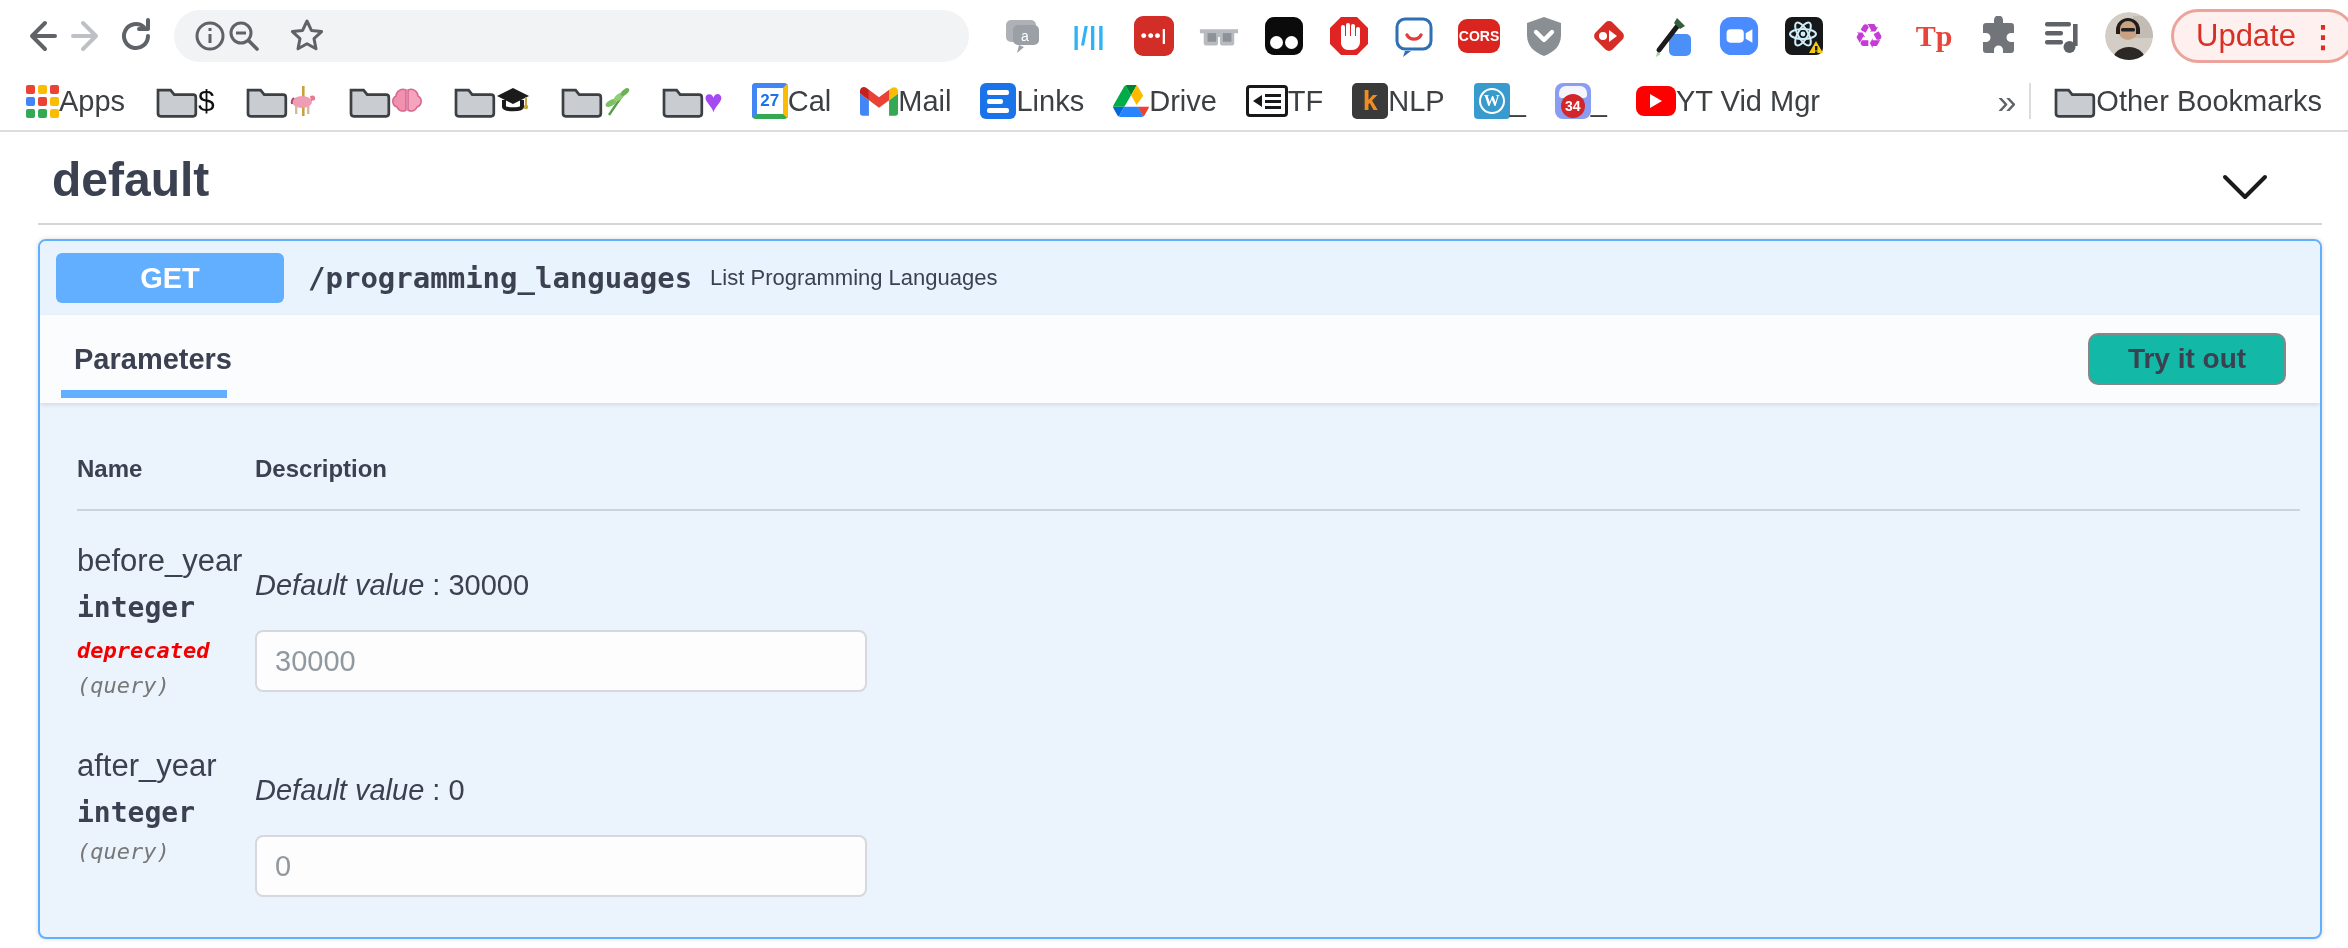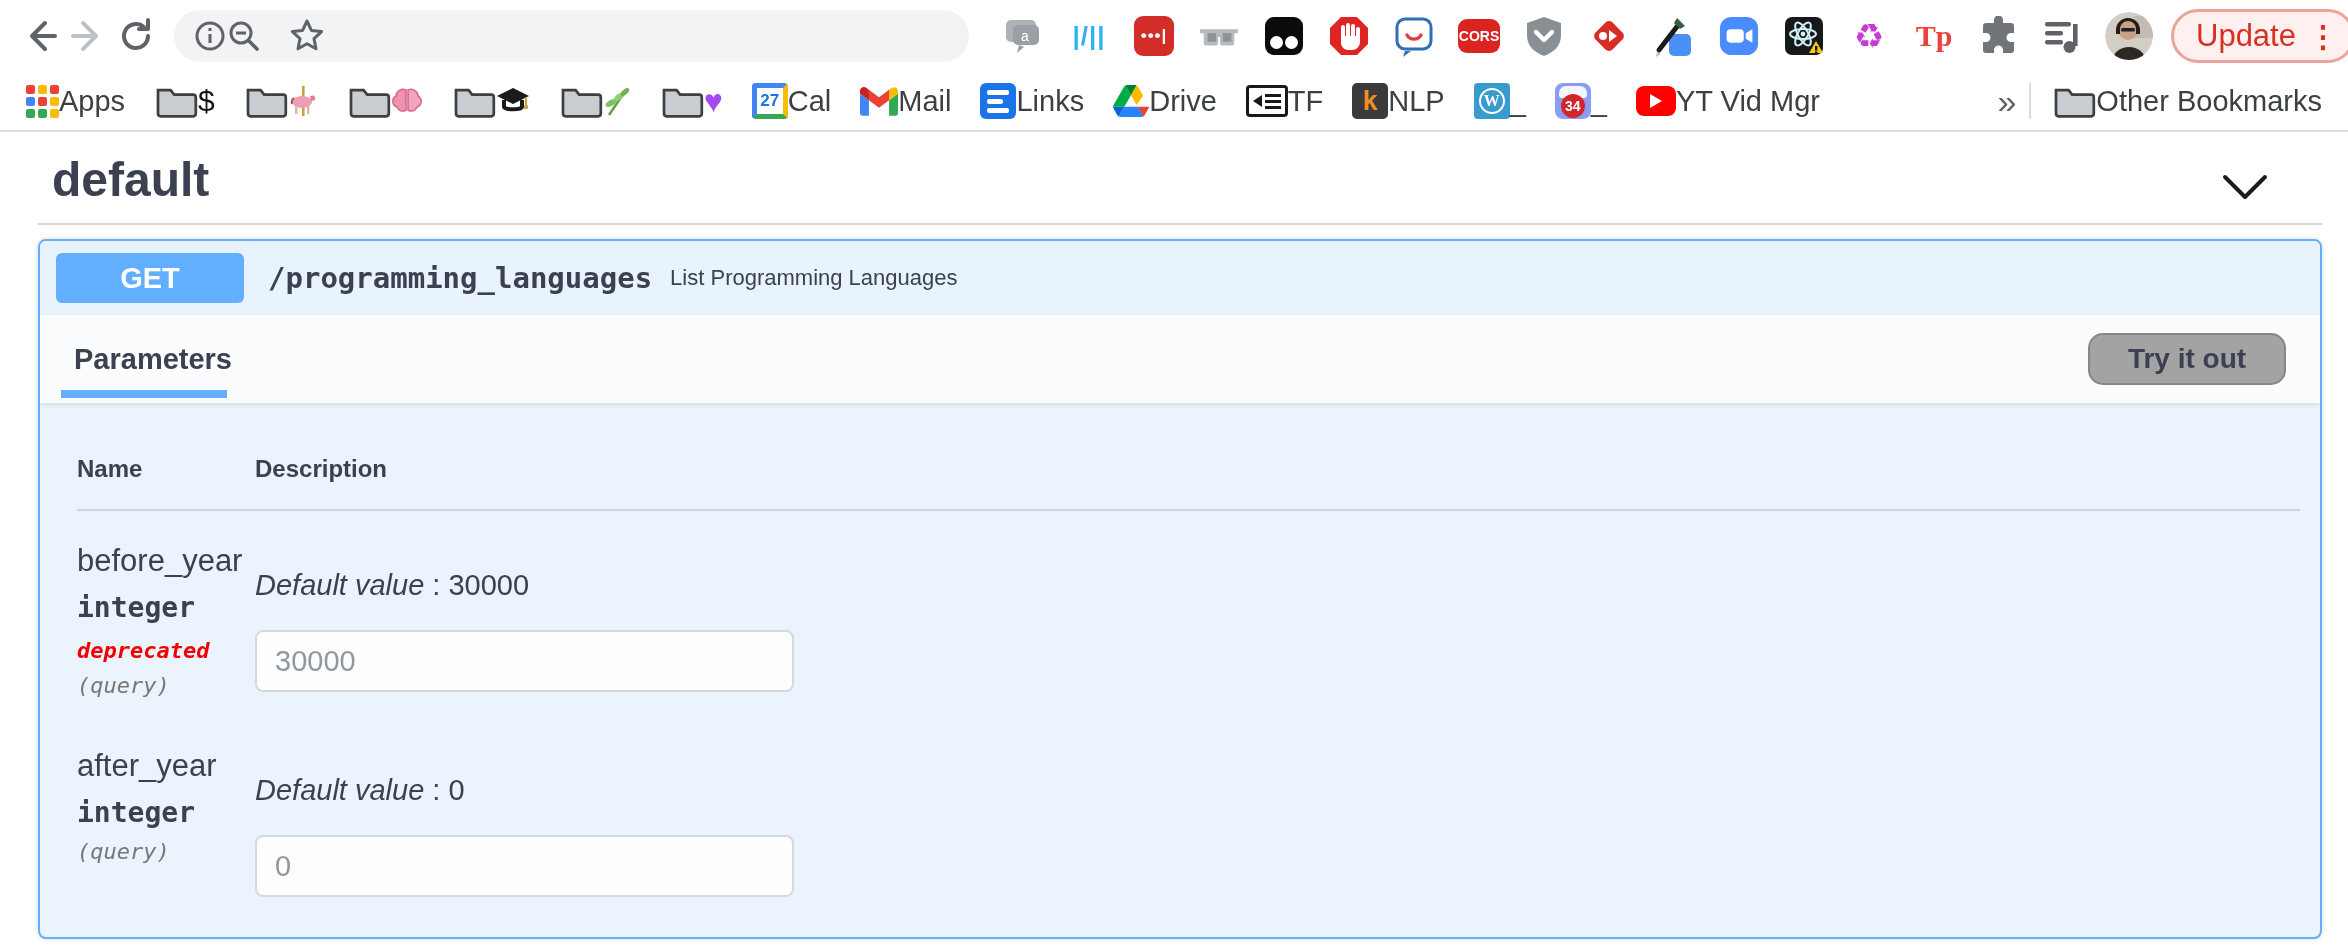--- a/index.html
+++ b/index.html
@@ -73,46 +73,46 @@
   
   .page { background:#fff; height:814px; position:relative; }
   .tag-header { display:flex; align-items:flex-end; justify-content:space-between;
     padding:20px 52px 0 52px;gap:48px; }
   .tag-title { font-size:48px; font-weight:bold; color:#3b4151; }
   .tag-rule { height:0; border-bottom:2px solid #d6d6d6; margin:16px 26px 0 38px; }
 
   .opblock { margin:14px 26px 0 38px; border:2px solid #61affe; border-radius:8px;
     box-shadow:0 0 5px rgba(0,0,0,.15); height:700px; overflow:hidden; background:#ebf4fd; }
   .op-summary { display:flex; align-items:center; padding:12px 16px; background:#e9f3fd; }
-  .method-badge { width:188px; height:50px; background:#61affe; border-radius:6px; color:#fff;
+  .method-badge { width:228px; height:50px; background:#61affe; border-radius:6px; color:#fff;
     font-weight:bold; font-size:29px; display:flex; align-items:center; justify-content:center; }
   .op-path { font-family:"DejaVu Sans Mono", monospace; font-weight:bold; font-size:29px;
     color:#3b4151; margin-left:24px; }
   .op-desc { font-size:22px; color:#3b4151; margin-left:18px; }
 
   .section-header { height:88px; background:#fafcfe; box-shadow:0 2px 4px rgba(0,0,0,.10);
     display:flex; align-items:center; justify-content:space-between; padding:0 34px; position:relative; }
   .tab { position:relative; height:100%; display:flex; align-items:center; }
   .tab-label { font-size:29px; font-weight:bold; color:#3b4151; }
   .tab-underline { position:absolute; left:-13px; bottom:5px; width:166px; height:8px; background:#61affe; }
-  .tryout-btn { width:198px; height:52px; background:#a3a3a3; border:2px solid #878787; border-radius:15px;
+  .tryout-btn { width:198px; height:52px; background:#14b8a6; border:2px solid #878787; border-radius:10px;
     font-size:28px; font-weight:bold; color:#3b4151; font-family:"Liberation Sans", sans-serif; }
 
   .params-body { padding:52px 20px 0 37px; background:#ebf4fd; }
   .tbl-head { display:grid; grid-template-columns:178px 1fr; padding-bottom:26px;
     border-bottom:2px solid rgba(59,65,81,.18); }
   .tbl-head span { font-size:24px; font-weight:bold; color:#3b4151; }
   .prow { display:grid; grid-template-columns:178px 1fr; padding-top:32px; }
   .pname { font-size:31px; color:#3b4151; }
   .ptype { font-family:"DejaVu Sans Mono", monospace; font-weight:bold; font-size:28px; color:#3b4151; margin-top:12px; }
   .pdep  { font-family:"DejaVu Sans Mono", monospace; font-weight:bold; font-style:italic; font-size:22px; color:#f20000; margin-top:14px; }
   .pin   { font-family:"DejaVu Sans Mono", monospace; font-style:italic; font-size:22px; color:#777; margin-top:10px; }
   .pdefault { font-size:29px; color:#3b4151; margin-top:26px; }
   .pdefault .lbl { font-style:italic;margin-top:20px; }
-  .pinput { display:block; width:539px; height:62px; margin-top:28px; border:2px solid #d5d9dd;
+  .pinput { display:block; width:612px; height:62px; margin-top:28px; border:2px solid #d5d9dd;
     border-radius:8px; background:#fdfdfd; font-size:29px; color:#3b4151; padding:0 18px;
     font-family:"Liberation Sans", sans-serif; }
   .pinput::placeholder { color:#9098a0; opacity:1; }
   .prow + .prow { margin-top:18px; }
 
   svg { display:block; }
 </style>
 </head>
 <body>
 

